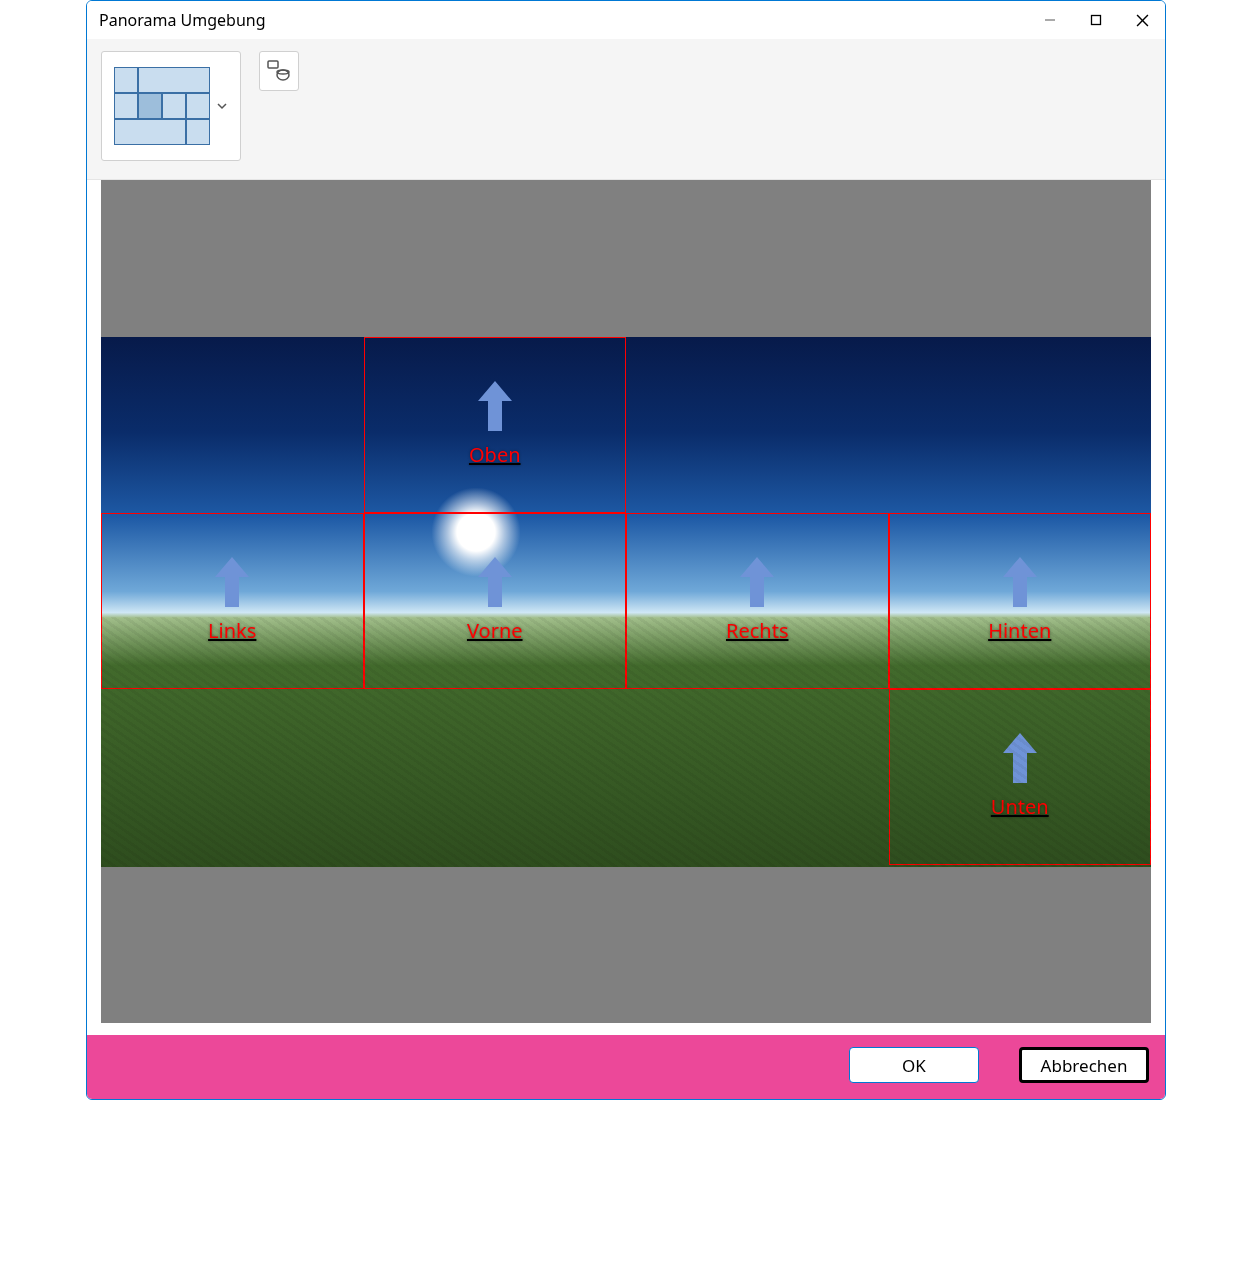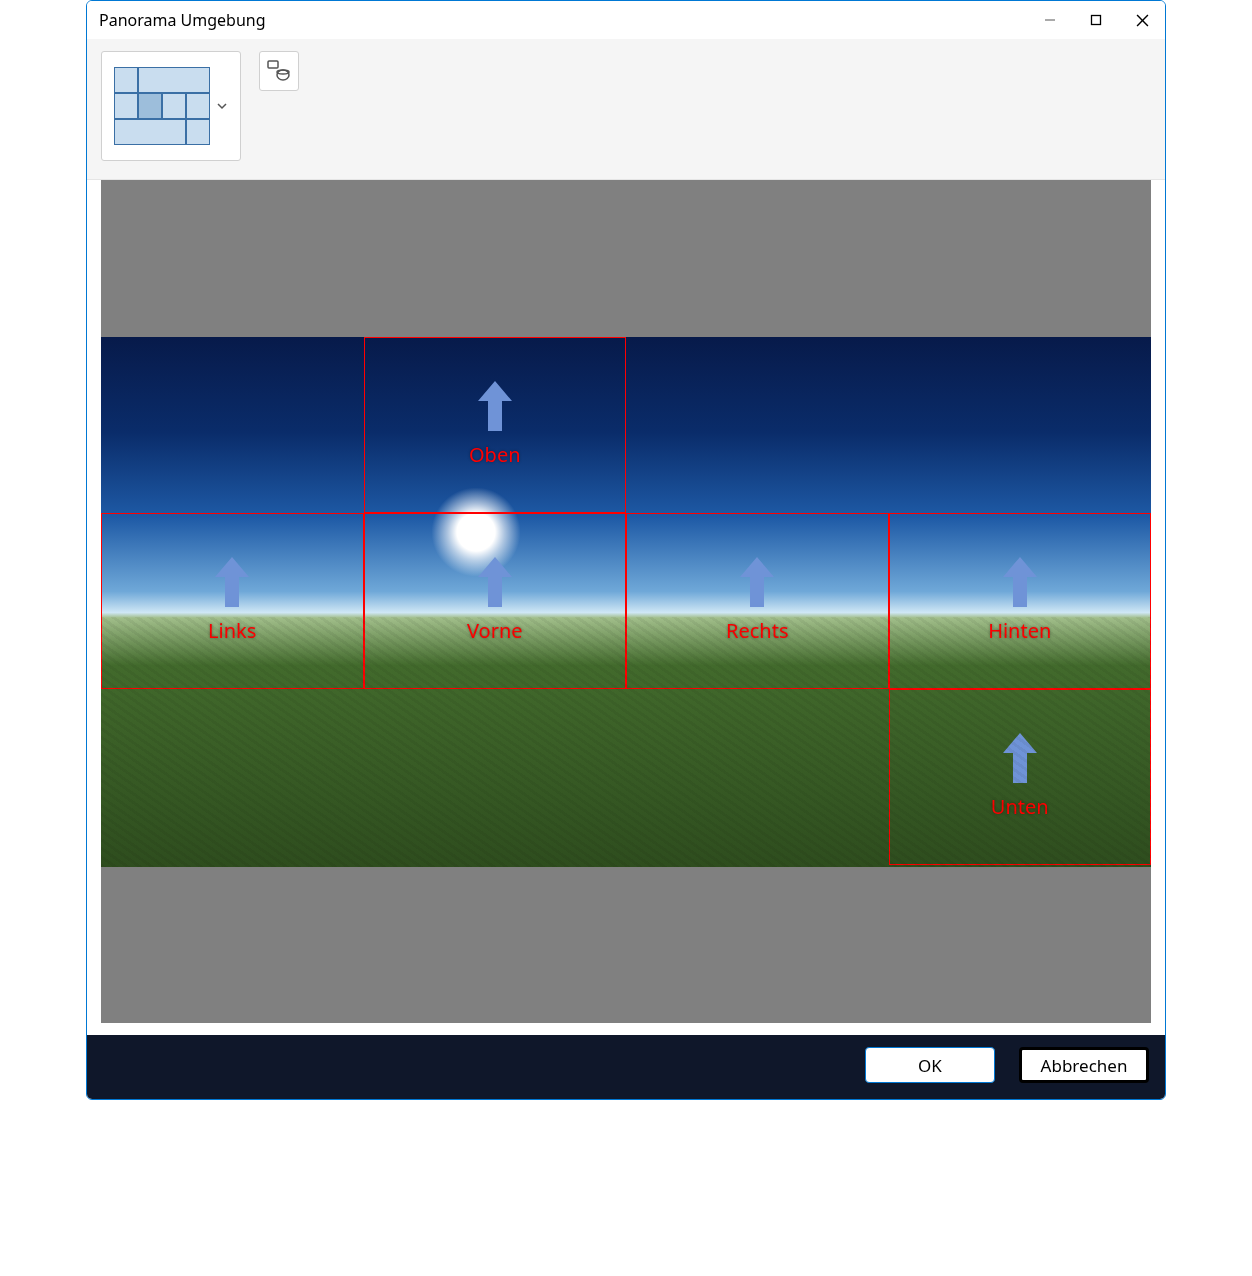--- a/index.html
+++ b/index.html
@@ -73,27 +73,28 @@
   .pano::after{
     content:"";position:absolute;left:0;right:0;top:53%;bottom:0;
     background:repeating-linear-gradient(35deg,rgba(0,0,0,.05) 0 3px,transparent 3px 7px);
     pointer-events:none;
   }
   
   .cell{
     position:absolute;border:1px solid var(--red);
     display:flex;flex-direction:column;align-items:center;justify-content:center;
     gap:10px;
+    text-decoration:underline;
   }
   .cell .label{color:var(--red);font-size:20px;text-shadow:0 0 3px rgba(0,0,0,.4)}
   .arrow{color:var(--arrow)}
   
   .footer{
-    display:flex;justify-content:flex-end;gap:24px;
-    padding:12px 16px 16px 0;background:#0f172a;
+    display:flex;justify-content:flex-end;gap:40px;
+    padding:12px 16px 16px 0;background:#ec4899;
   }
   .btn{
     min-width:130px;height:36px;font-size:17px;border-radius:4px;
     display:flex;align-items:center;justify-content:center;cursor:pointer;
     background:#fff;
   }
   .btn.primary{border:1px solid var(--accent)}
   .btn.secondary{border:3px solid #000000}
 </style>
 </head>

